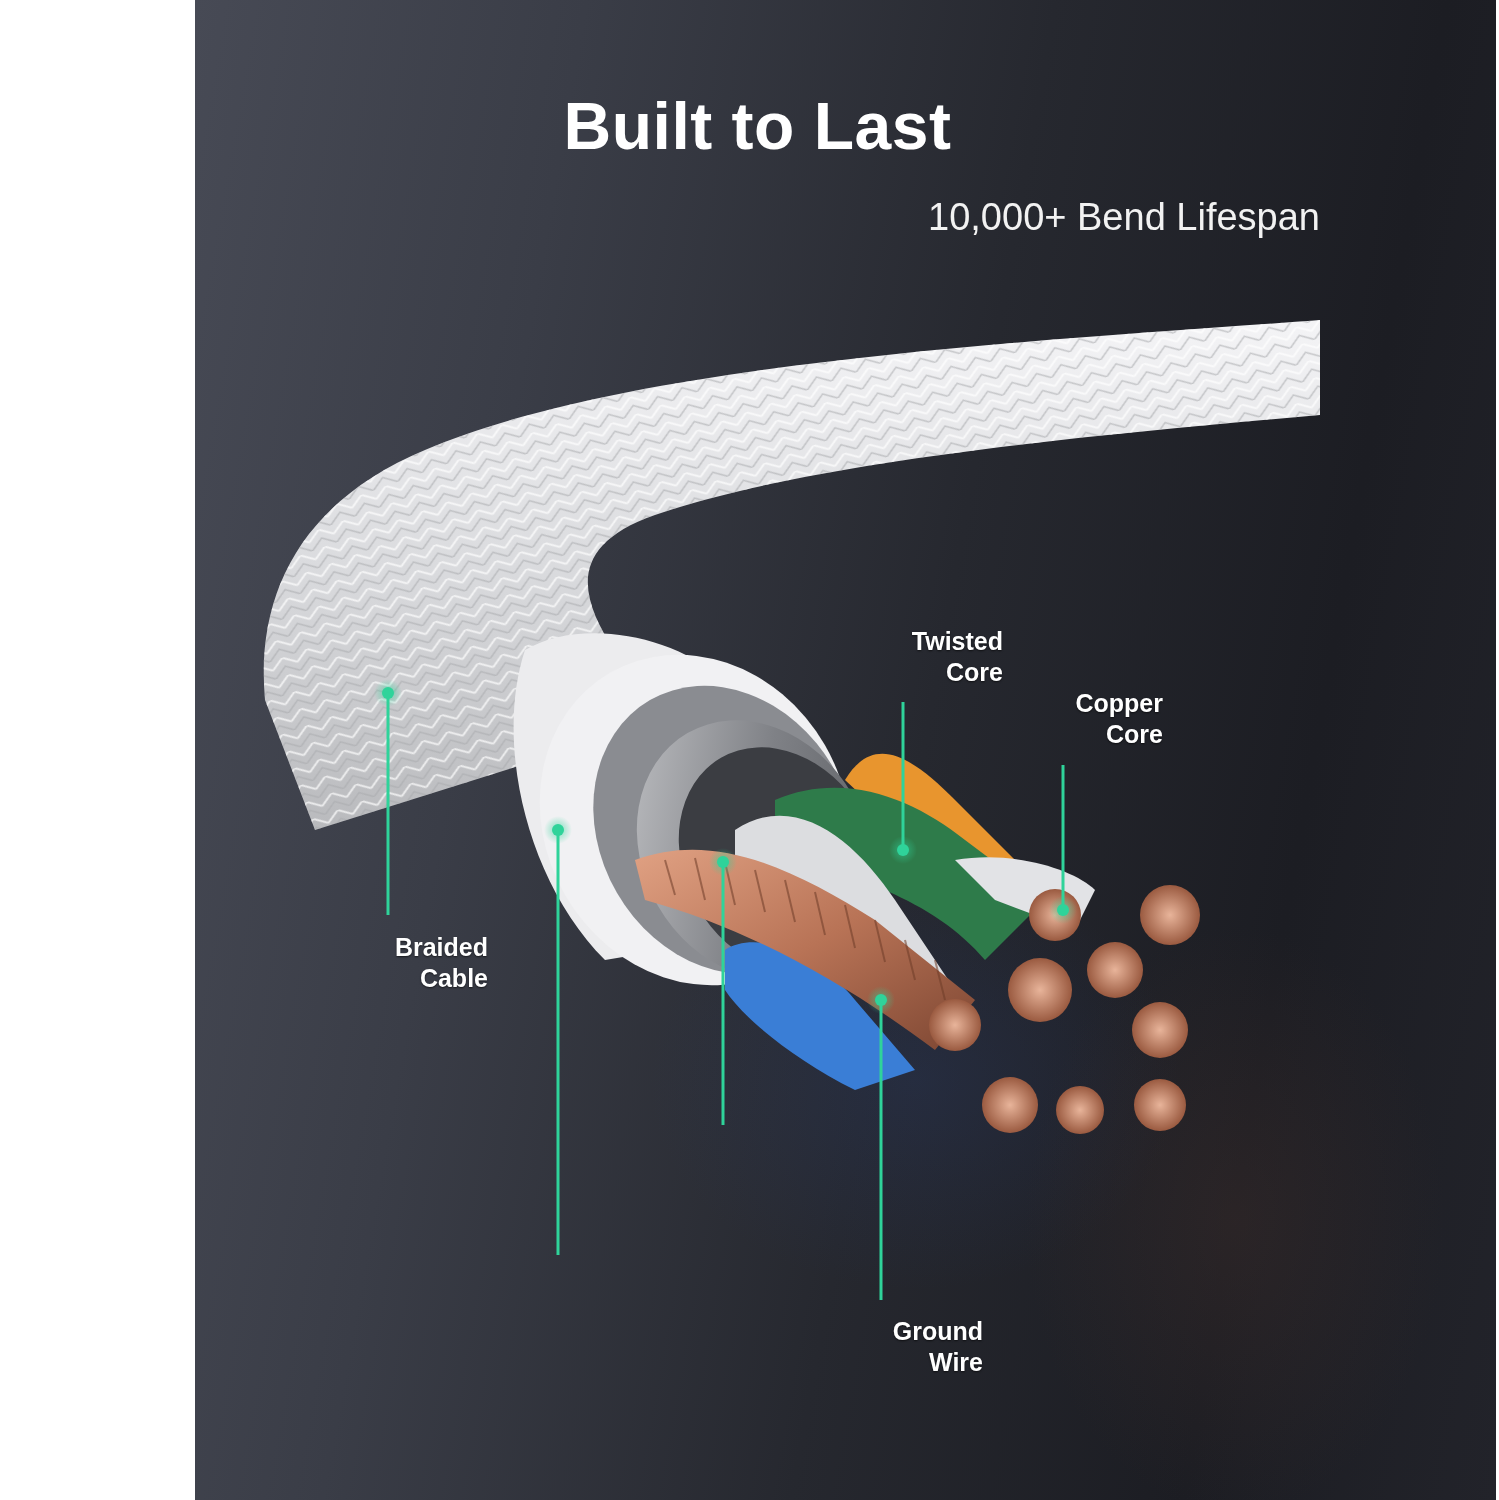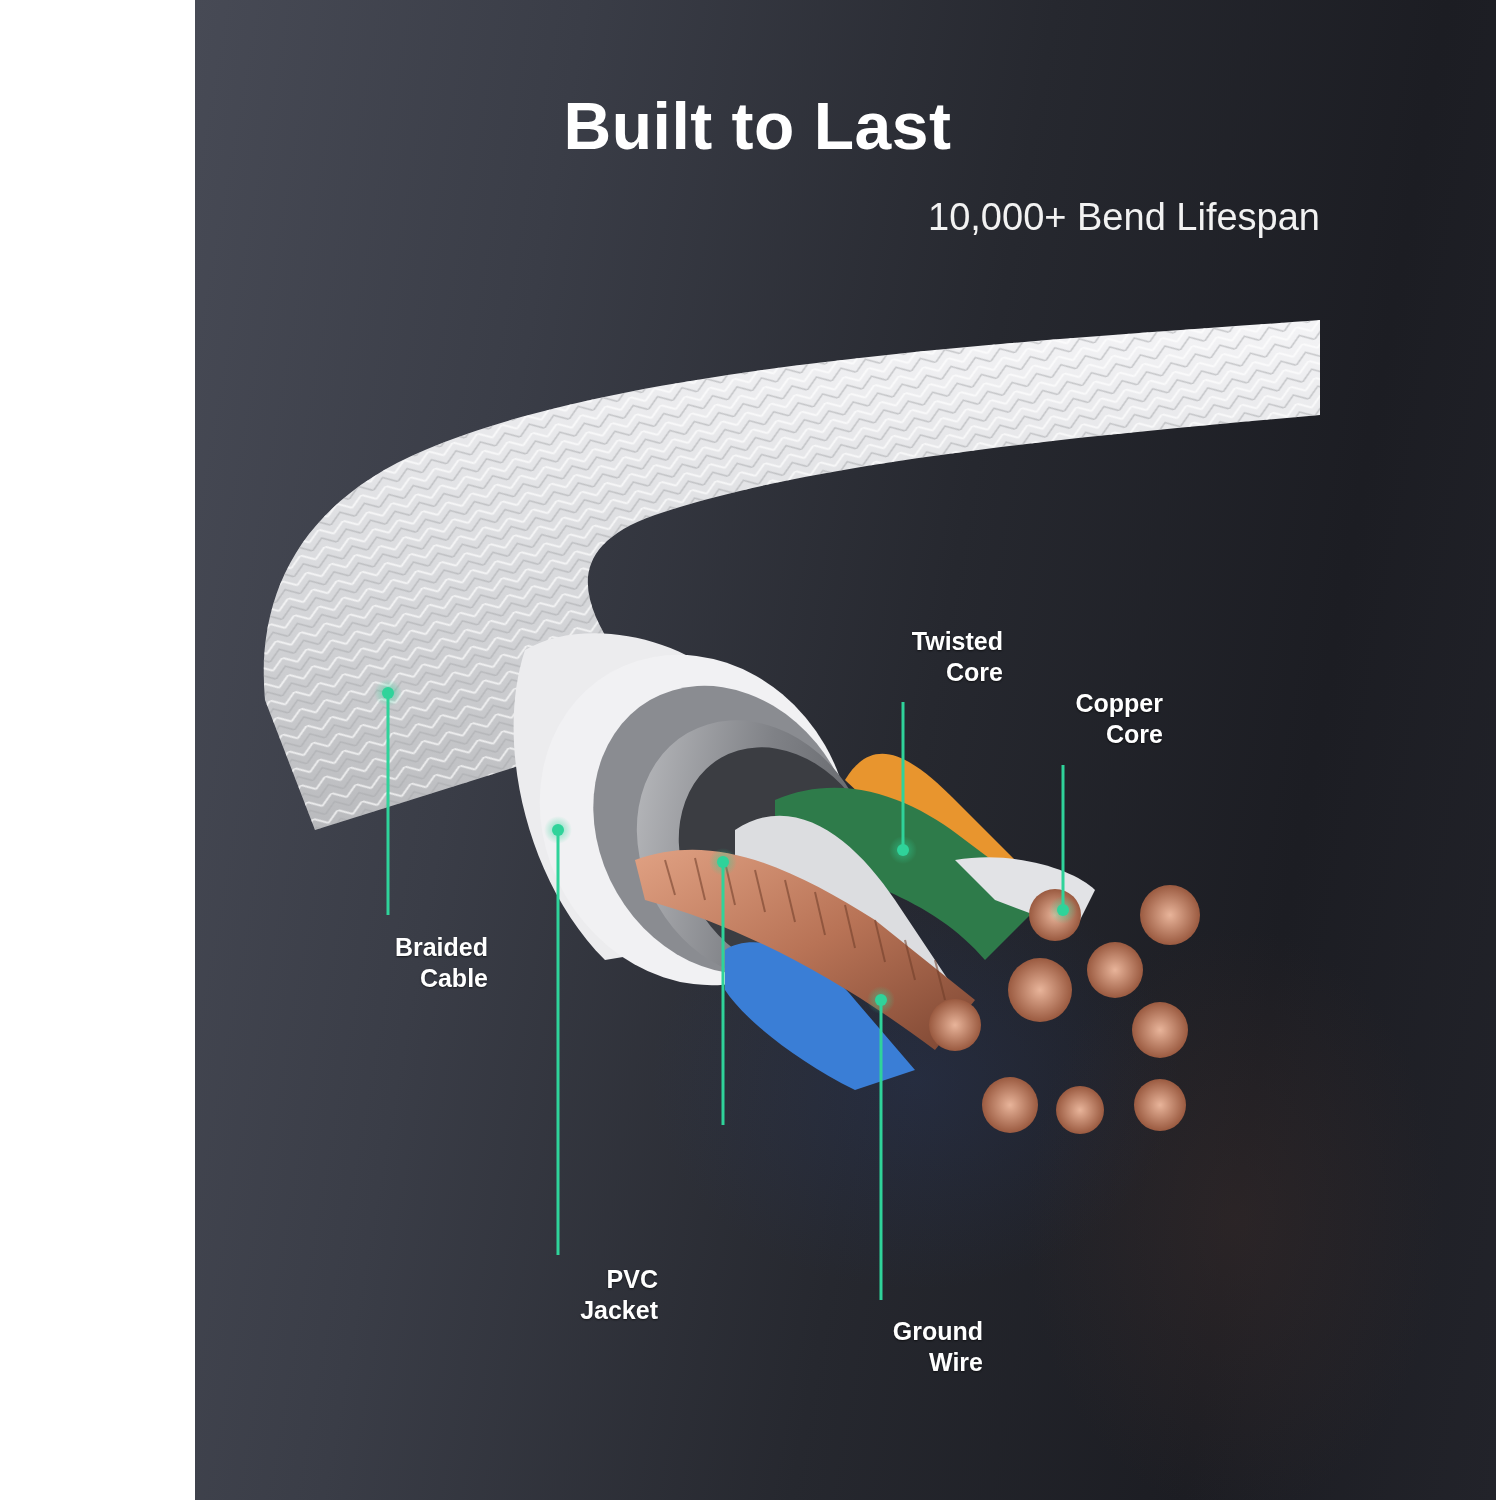--- a/index.html
+++ b/index.html
@@ -130,24 +130,20 @@
         <circle cx="868" cy="910" r="6" fill="#2fd39a"></circle>
       <circle cx="686" cy="1000" r="14" fill="url(#dotGlow)"></circle>
         <circle cx="686" cy="1000" r="6" fill="#2fd39a"></circle>
     </g>
   </svg>
 
   <div class="label" style="left:93px;top:932px;">
     <span>Braided</span>
     <span>Cable</span>
   </div>
-  <div class="label" style="left:263px;top:1264px;">
-    <span>PVC</span>
-    <span>Jacket</span>
-  </div>
   <div class="label" style="left:608px;top:626px;">
     <span>Twisted</span>
     <span>Core</span>
   </div>
   <div class="label" style="left:768px;top:688px;">
     <span>Copper</span>
     <span>Core</span>
   </div>
   <div class="label" style="left:588px;top:1316px;">
     <span>Ground</span>

